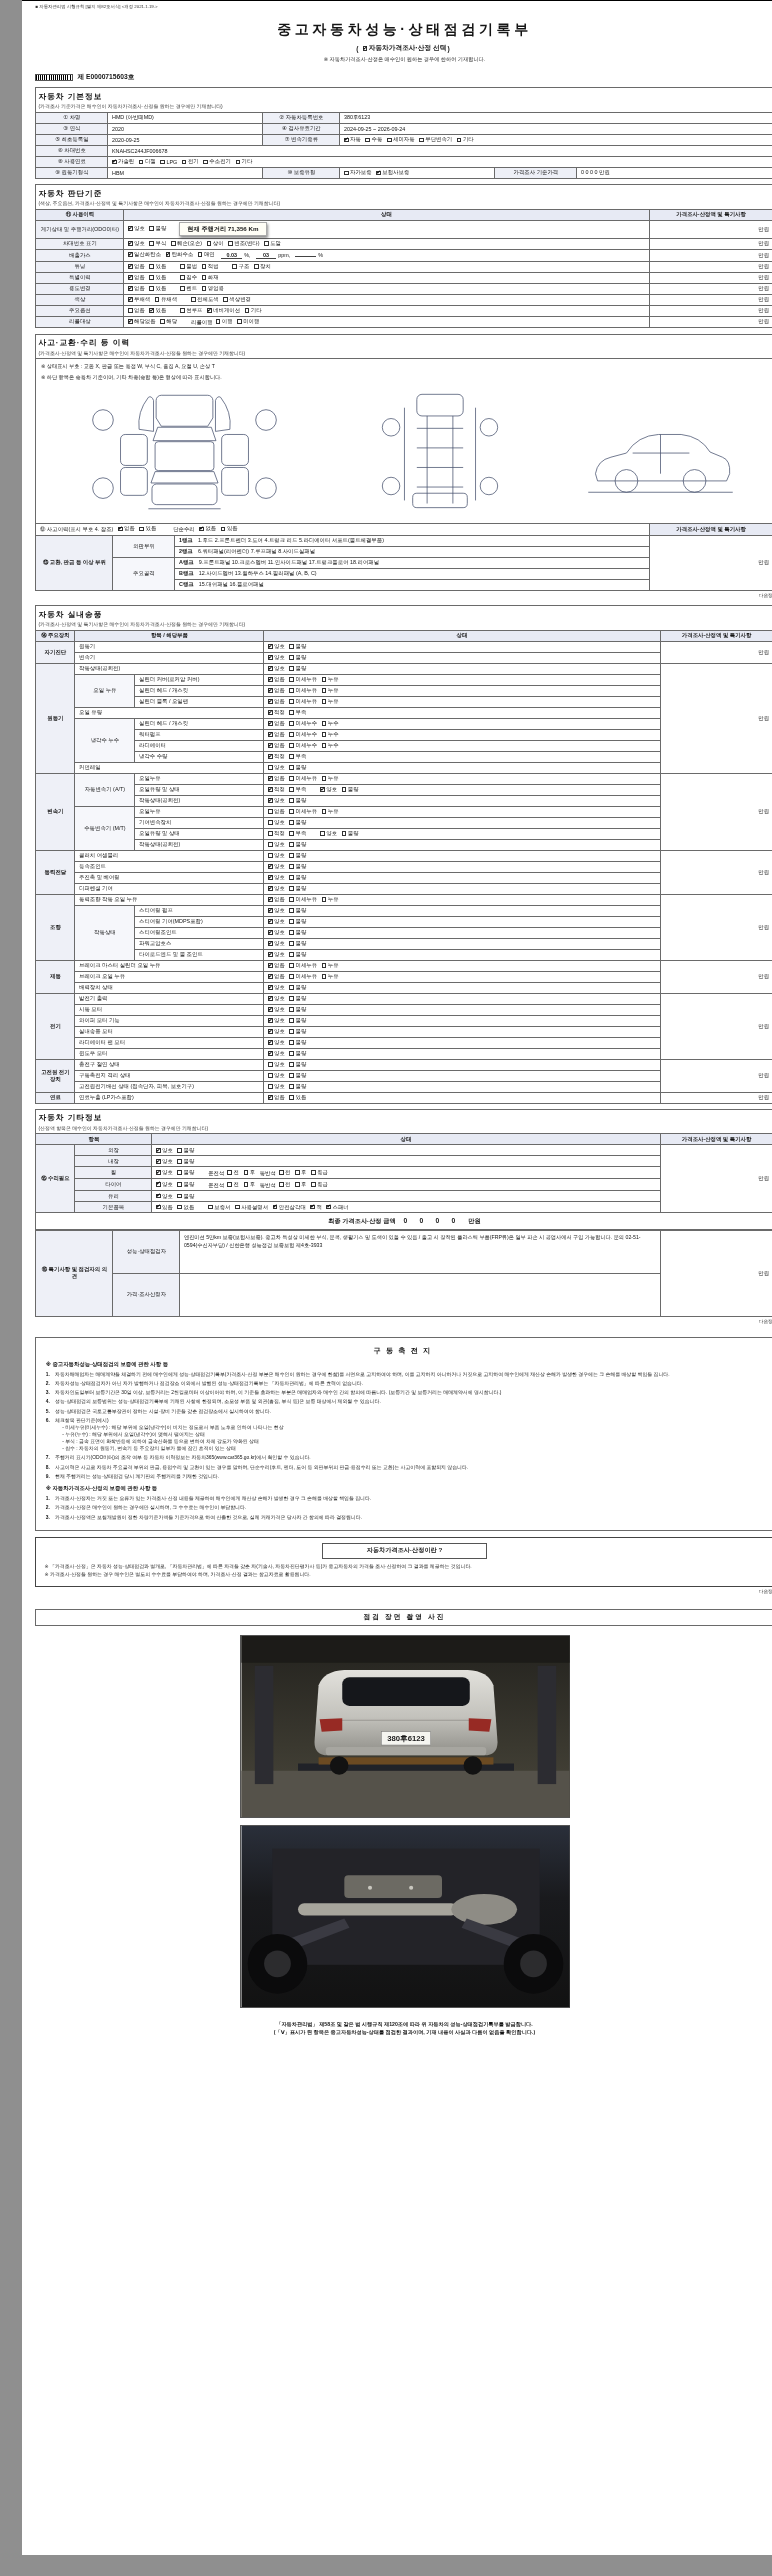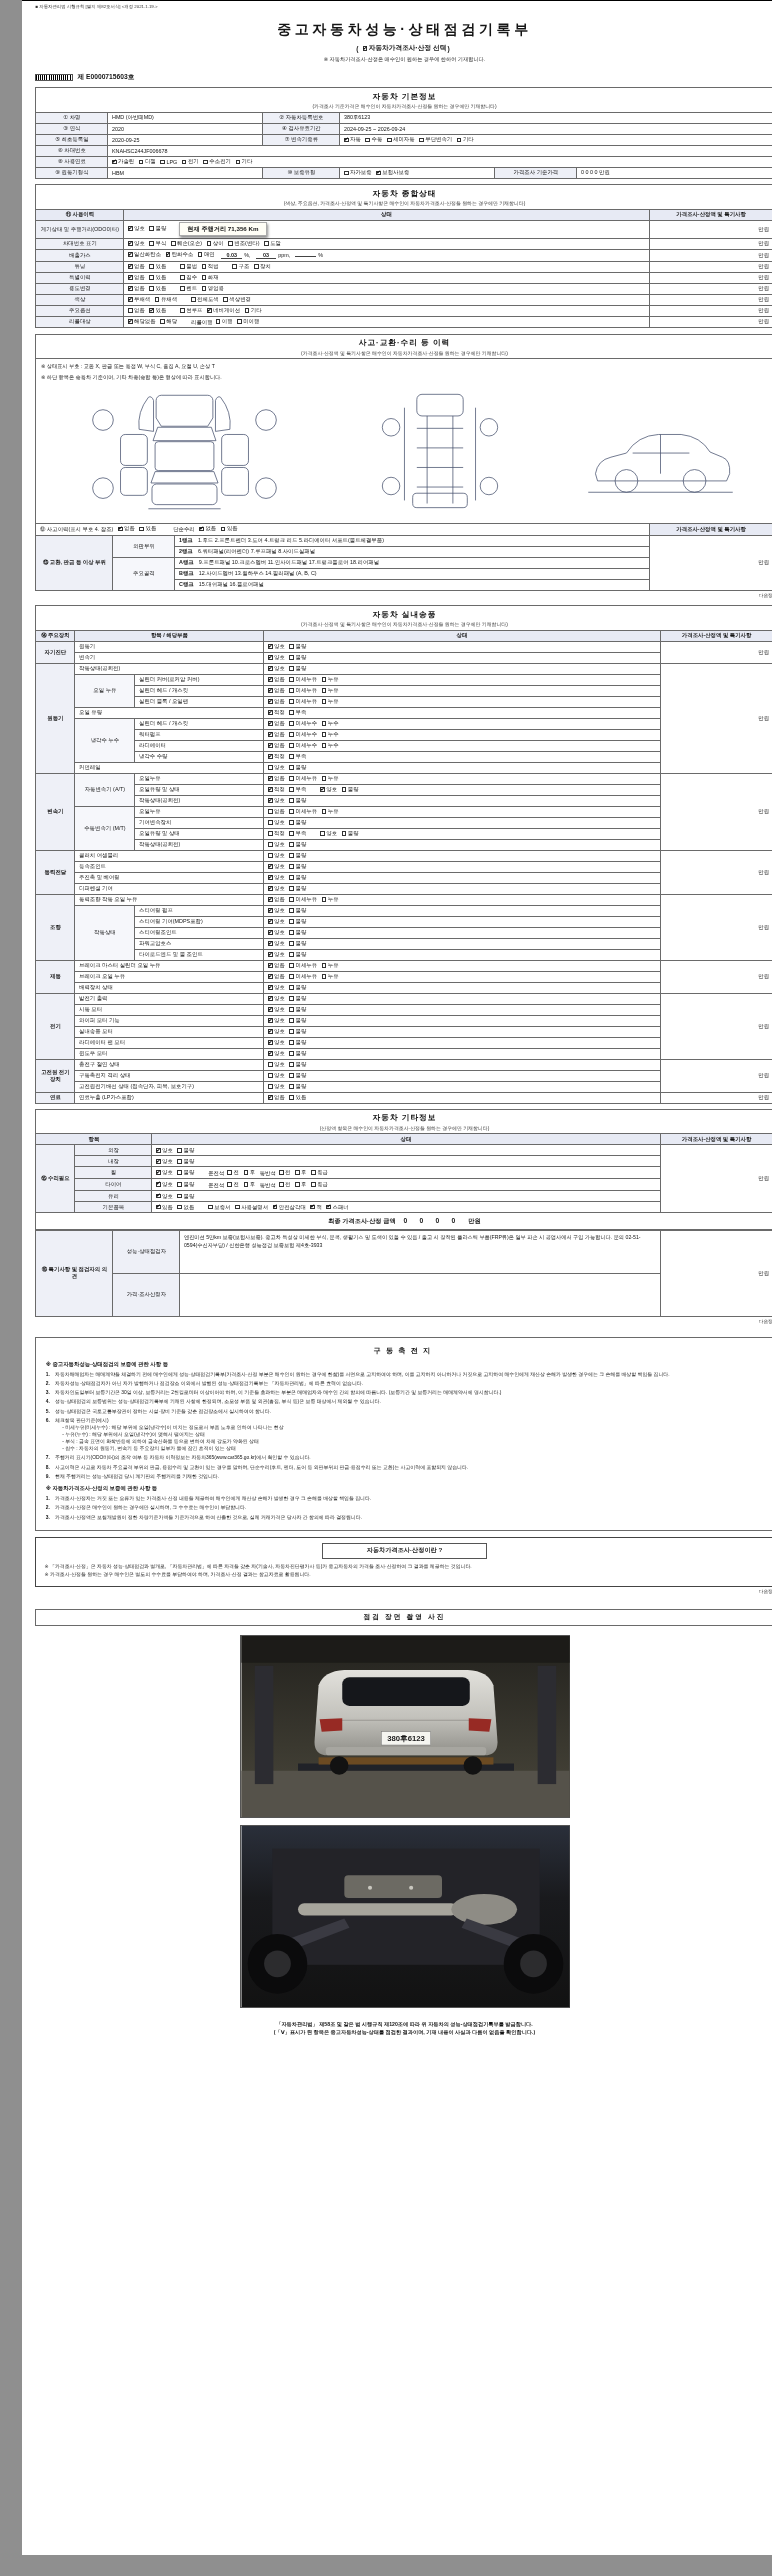--- a/index.html
+++ b/index.html
@@ -11,21 +11,21 @@
 .doc-subtitle{font-size:6.7px;font-weight:bold;text-align:center;margin-top:4.6px}
 .doc-subtitle .cb{margin:0 1px}
 .doc-note{font-size:5.2px;text-align:center;color:#222;margin-top:2.6px}
 .doc-no-row{display:flex;align-items:center;gap:4.1px;margin:10.3px 0 1px}
 .barcode{width:38px;height:7.7px;background:repeating-linear-gradient(90deg,#000 0 1px,#fff 1px 2.1px);border:0.5px solid #555}
 .doc-no{font-size:6.7px;font-weight:bold}
 .panel{margin-top:5.2px}
 table{border-collapse:collapse;width:100%;table-layout:fixed}
 td,th{border:0.5px solid #6a6a6a;font-size:5.4px;padding:1.5px 3.6px;vertical-align:middle}
 th{background:#e7eaf4;font-weight:bold;text-align:center}
-.sec-head{text-align:center;padding:3.6px 2.1px 2.6px;background:#fff}
+.sec-head{text-align:left;padding:3.6px 2.1px 2.6px;background:#fff}
 .sec-title{font-size:7.7px;font-weight:bold;letter-spacing:1px}
 .sec-note{font-size:4.9px;color:#333;margin-top:1.5px}
 .lab{background:#eef0f7;text-align:center}
 .val{background:#fff}
 .dev{background:#eef0f7;text-align:center;font-weight:bold}
 .sub{background:#f6f7fb;text-align:center}
 .state{background:#fff}
 .price{background:#fff;text-align:right;color:#222}
 .price-head{background:#e7eaf4;text-align:center;font-weight:bold}
 .cb{display:inline-flex;align-items:center;gap:1.5px;margin-right:4.6px;white-space:nowrap}
@@ -182,21 +182,21 @@
   <div class="panel">
     <table>
       <colgroup>
           <col style="width:88px">
           <col>
           <col style="width:124px">
         </colgroup>
       <tbody>
           <tr>
             <td colspan="3" class="sec-head">
-        <div class="sec-title">자동차 종합상태</div>
+        <div class="sec-title">자동차 판단기준</div>
         <div class="sec-note">(색상, 주요옵션, 가격조사·산정액 및 특기사항은 매수인이 자동차가격조사·산정을 원하는 경우에만 기재합니다)</div>
       </td>
           </tr>
       <tr>
         <th>⑪ 사용이력</th>
         <th>상태</th>
         <th>가격조사·산정액 및 특기사항</th>
       </tr>
       </tbody>
         <tbody>

